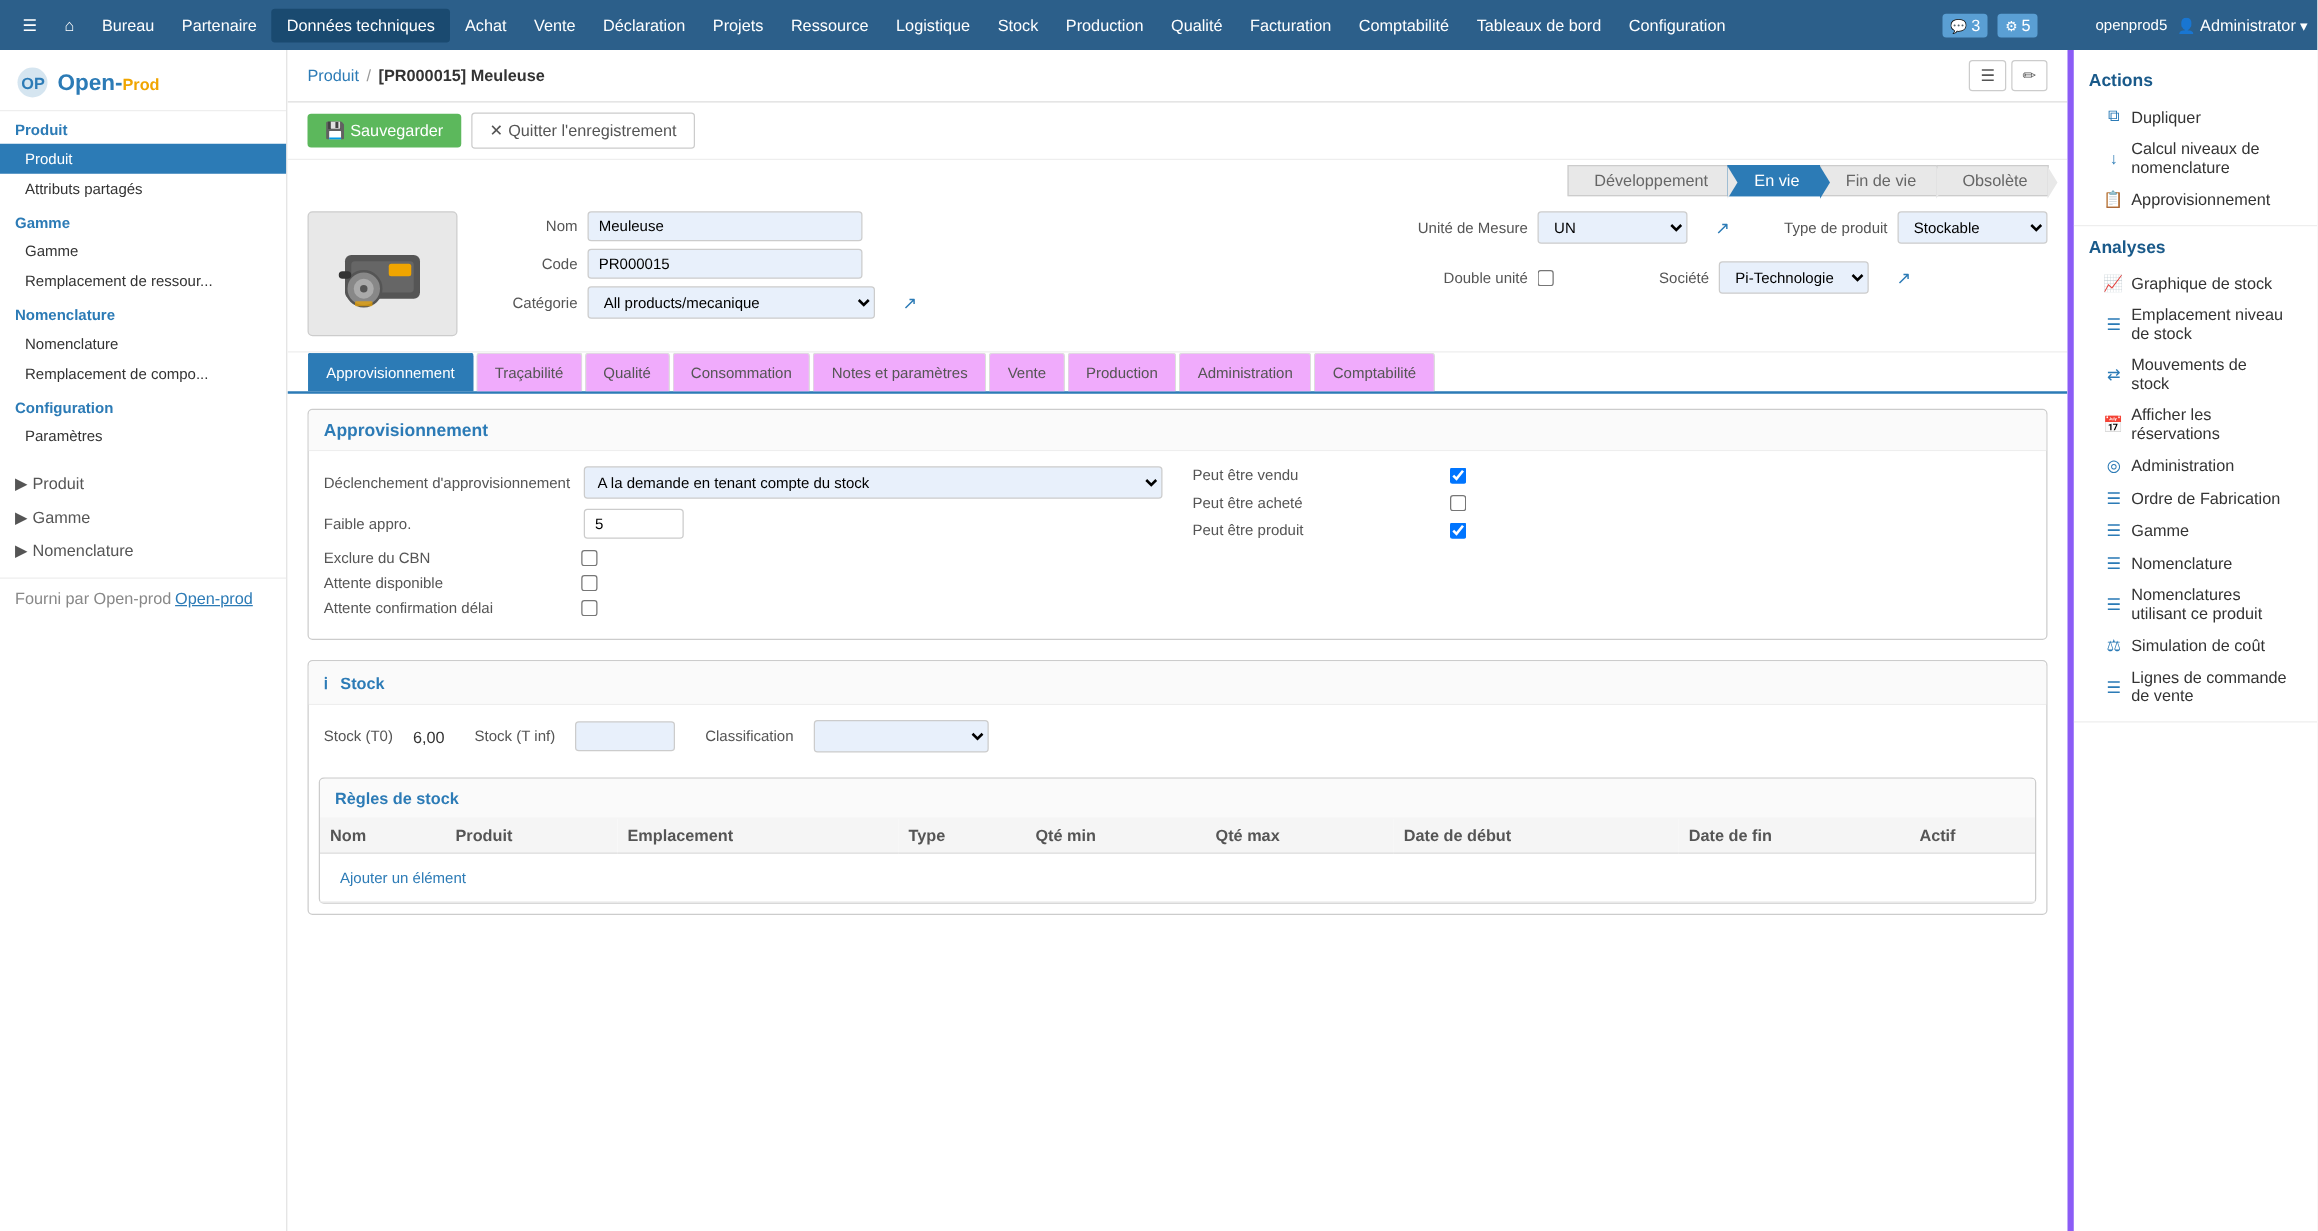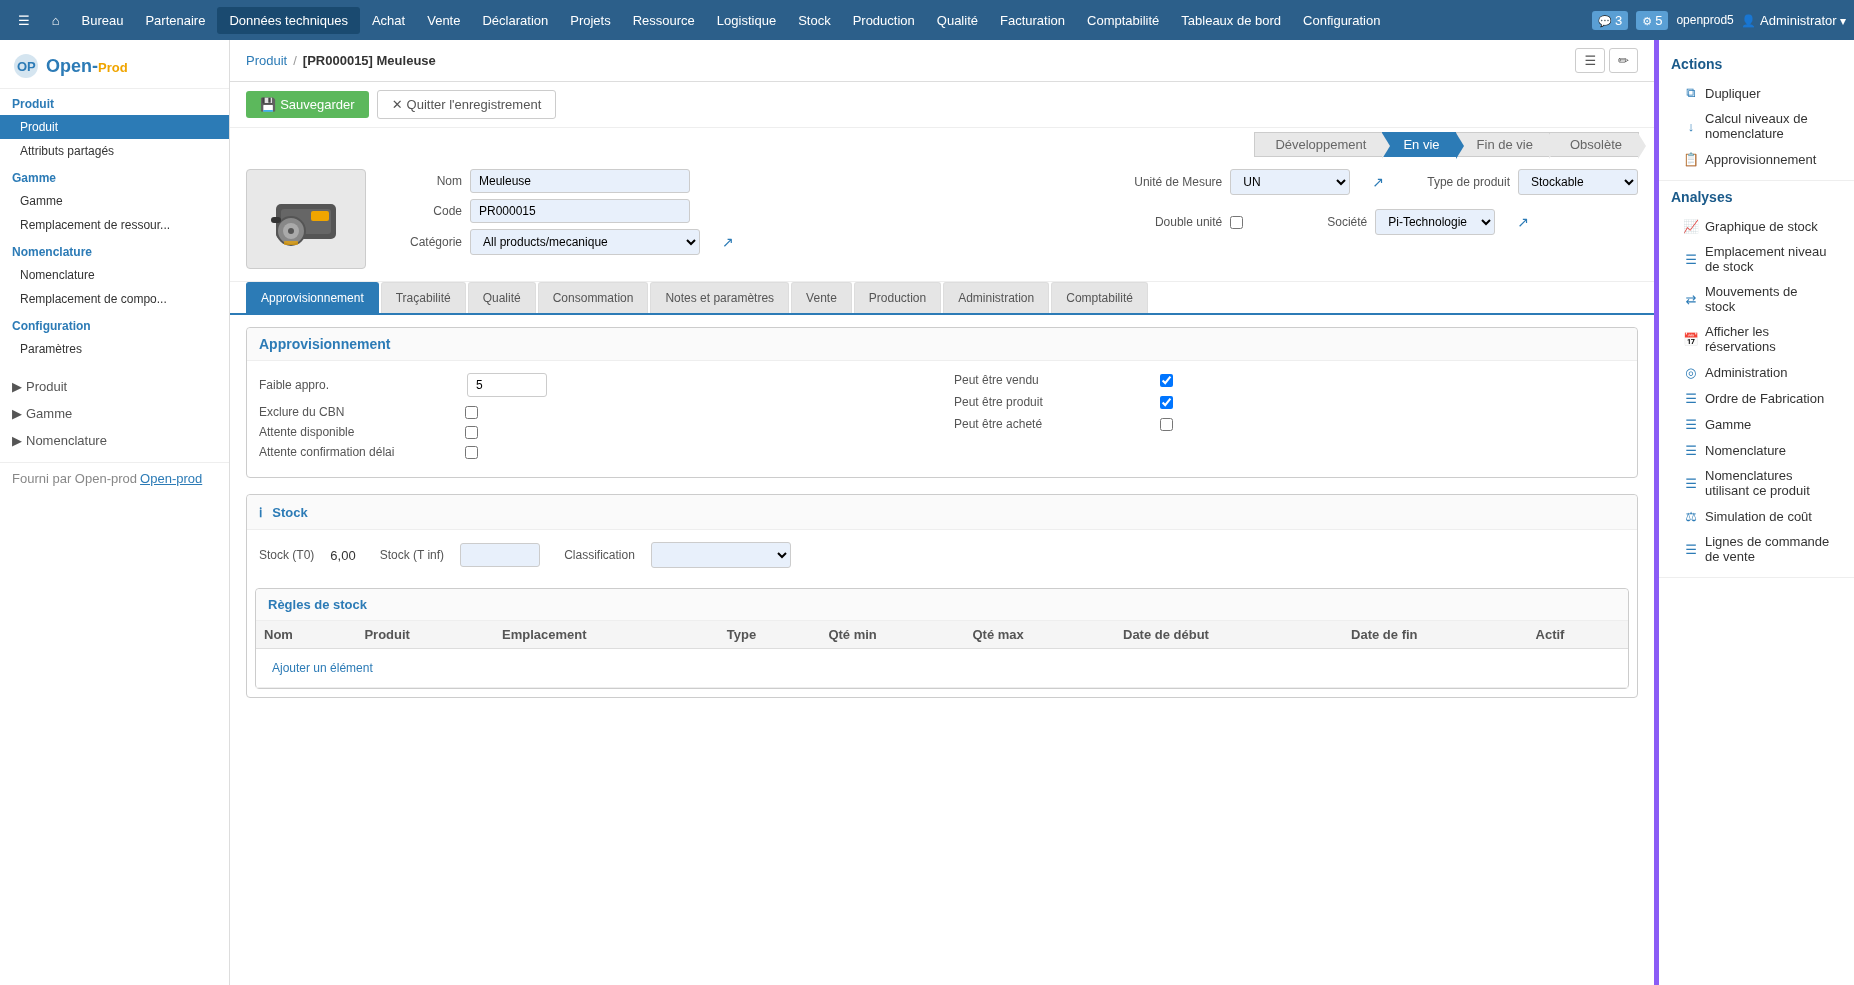--- a/index.html
+++ b/index.html
@@ -260,21 +260,21 @@
       gap: 0;
       flex-wrap: wrap;
     }
     .tab {
       padding: 8px 14px;
       cursor: pointer;
       font-size: 12px;
       color: #555;
       border: 1px solid #ddd;
       border-bottom: none;
-      background: #e5e5e5;
+      background: #f0abfc;
       margin-right: 2px;
       border-radius: 3px 3px 0 0;
     }
     .tab.active {
       background: #2c7bb6;
       color: #fff;
       border-color: #2c7bb6;
     }
 
     
@@ -432,21 +432,21 @@
   <span class="navbar-item">Stock</span>
   <span class="navbar-item">Production</span>
   <span class="navbar-item">Qualité</span>
   <span class="navbar-item">Facturation</span>
   <span class="navbar-item">Comptabilité</span>
   <span class="navbar-item">Tableaux de bord</span>
   <span class="navbar-item">Configuration</span>
   <div class="navbar-right">
     <span class="navbar-badge">💬 <span>3</span></span>
     <span class="navbar-badge">⚙ <span>5</span></span>
-    <span style="color:#fff;font-size:12px;">openprod5</span>
+    <span style="color:#fff;font-size:12px;margin-left:38px;">openprod5</span>
     <span style="color:#fff;font-size:12px;">👤 <span>Administrator</span> ▾</span>
   </div>
 </nav>
 
 <div class="main-container">
 
   <aside class="sidebar">
     <div class="sidebar-logo">
       <svg width="28" height="28" viewBox="0 0 28 28">
         <circle cx="14" cy="14" r="12" fill="#2c7bb6" opacity="0.2"></circle>
@@ -612,20 +612,26 @@
     </div>
 
     <div class="tab-content">
 
       <div class="section-box">
         <div class="section-title">Approvisionnement</div>
         <div class="section-body">
           <div style="display:grid;grid-template-columns:1fr 1fr;gap:8px 24px;">
 
             <div>
+              <div class="form-field" style="margin-bottom:8px;">
+                <span class="field-label">Déclenchement d'approvisionnement</span>
+                <select class="field-select">
+                  <option>A la demande en tenant compte du stock</option>
+                </select>
+              </div>
               <div class="form-field" style="margin-bottom:8px;">
                 <span class="field-label">Faible appro.</span>
                 <input class="field-number" type="number" value="5" style="">
               </div>
               <div class="checkbox-field" style="margin-bottom:6px;">
                 <span class="field-label">Exclure du CBN</span>
                 <input type="checkbox" style="">
               </div>
               <div class="checkbox-field" style="margin-bottom:6px;">
                 <span class="field-label">Attente disponible</span>
@@ -636,26 +642,26 @@
                 <input type="checkbox" style="">
               </div>
             </div>
 
             <div>
               <div class="checkbox-field" style="margin-bottom:8px;">
                 <span class="field-label">Peut être vendu</span>
                 <input type="checkbox" checked="" style="">
               </div>
               <div class="checkbox-field" style="margin-bottom:8px;">
+                <span class="field-label">Peut être acheté</span>
+                <input type="checkbox" style="">
+              </div>
+              <div class="checkbox-field" style="margin-bottom:8px;">
                 <span class="field-label">Peut être produit</span>
                 <input type="checkbox" checked="" style="">
-              </div>
-              <div class="checkbox-field" style="margin-bottom:8px;">
-                <span class="field-label">Peut être acheté</span>
-                <input type="checkbox" style="">
               </div>
             </div>
           </div>
         </div>
       </div>
 
       <div class="section-box">
         <div class="section-title">
           <span style="color:#2c7bb6;margin-right:6px;">ℹ</span>
           <span>Stock</span>

